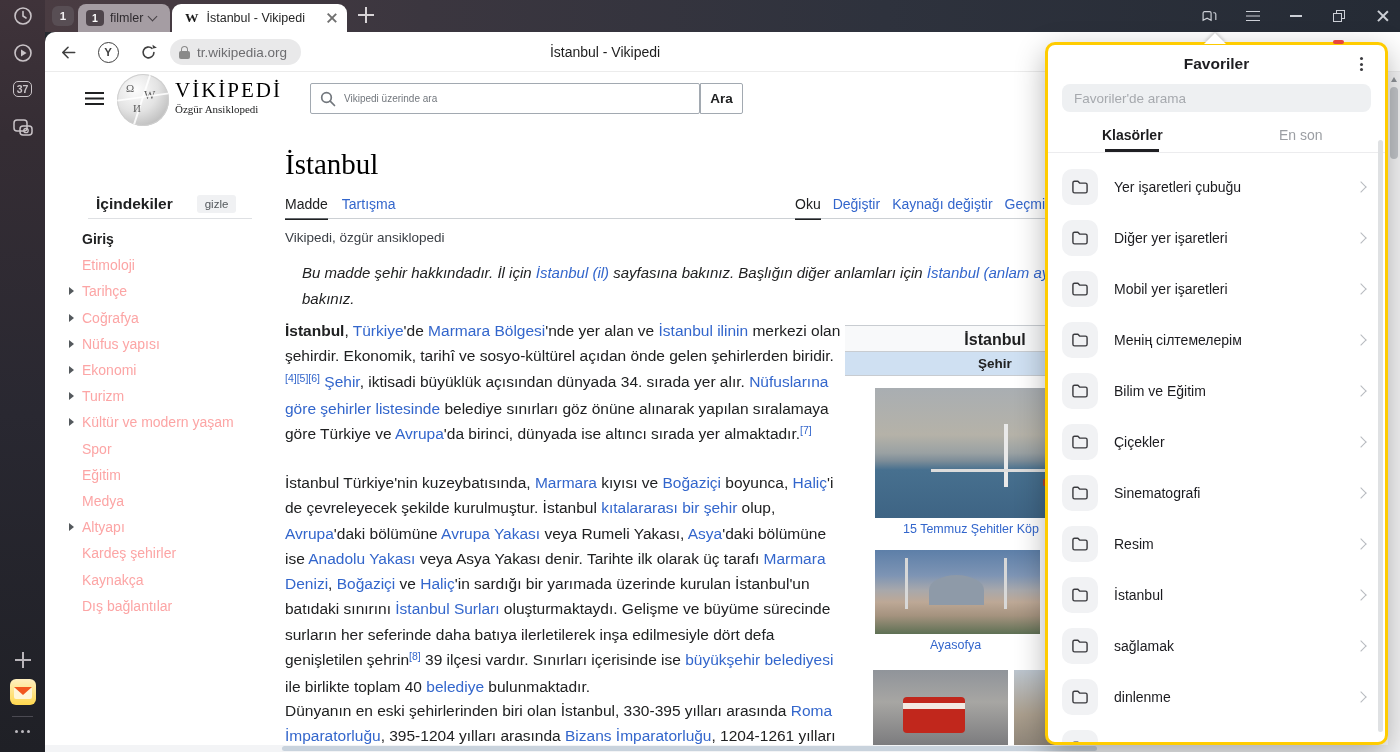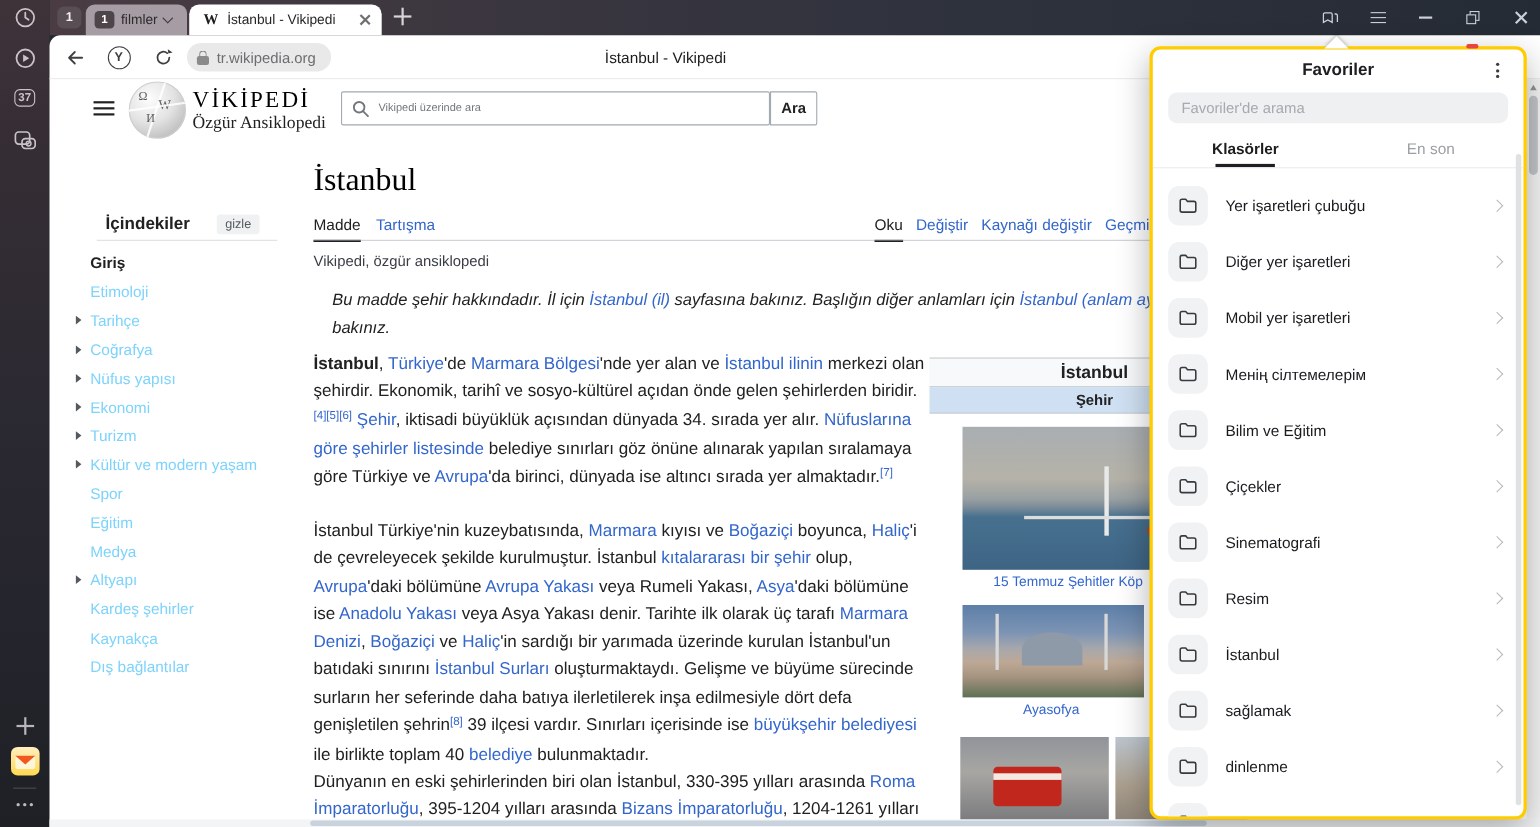--- a/index.html
+++ b/index.html
@@ -76,35 +76,35 @@
   .wiki { position:absolute; left:45px; top:72px; width:1355px; height:673px; overflow:hidden; z-index:5; font-family:"Liberation Sans",sans-serif; color:#202122;}
   .w-ham { position:absolute; left:40px; top:20px; width:19px; height:14px;}
   .w-ham span{ display:block; width:19px; height:2.2px; background:#202122; box-shadow:0 5.5px 0 #202122, 0 11px 0 #202122; margin-top:-11px; position:relative; top:11px;}
   .globe { position:absolute; left:72px; top:2px; width:52px; height:52px; border-radius:50%;
     background:radial-gradient(circle at 36% 30%, #fdfdfd 0%, #e3e3e3 45%, #c2c2c2 75%, #adadad 100%);
     box-shadow:inset 0 0 0 1px #cfcfcf; overflow:hidden;}
   .globe:before { content:""; position:absolute; left:24px; top:0; width:2px; height:100%; background:rgba(255,255,255,.85); transform:rotate(18deg);}
   .globe:after { content:""; position:absolute; left:0; top:22px; width:100%; height:2px; background:rgba(255,255,255,.85); transform:rotate(-8deg);}
   .globe b { position:absolute; font-family:"Liberation Serif",serif; color:#5c5c5c; font-weight:normal;}
   .wp-title { position:absolute; left:130px; top:6px; font-family:"Liberation Serif",serif; font-size:21px; letter-spacing:2px; color:#000;}
-  .wp-sub { position:absolute; left:130px; top:31px; font-family:"Liberation Serif",serif; font-size:16px; color:#202122;}
+  .wp-sub { position:absolute; left:130px; top:31px; font-family:"Liberation Serif",serif; font-size:11px; color:#202122;}
   .wsearch { position:absolute; left:265px; top:11px; width:390px; height:31px; border:1px solid #a2a9b1; border-radius:2px; background:#fff;}
   .wsearch svg { position:absolute; left:9px; top:7px; }
   .wsearch input { position:absolute; left:0; top:0; width:100%; height:100%; border:none; outline:none; padding-left:33px; font-size:10px; color:#202122; background:transparent; font-family:inherit;}
   .wsearch input::placeholder { color:#72777d; }
   .ara-btn { position:absolute; left:655px; top:11px; width:43px; height:31px; border:1px solid #a2a9b1; background:#fff;
     font-weight:bold; font-size:13.5px; color:#202122; display:flex; align-items:center; justify-content:center; border-radius:0 2px 2px 0;}
 
   
   .toc-head { position:absolute; left:51px; top:123px; display:flex; align-items:center; gap:24px;}
   .toc-title { font-size:15.5px; font-weight:bold; color:#202122;}
   .toc-hide { font-size:11.5px; color:#54595d; background:#f0f1f3; padding:3px 8px; border-radius:3px;}
   .toc-rule { position:absolute; left:43px; top:146px; width:164px; height:1px; background:#c8ccd1; opacity:.6;}
   .toc-list { position:absolute; left:24px; top:154px; width:185px; }
-  .toc-item { height:26.2px; display:flex; align-items:center; font-size:14px; color:#7dd3fc; cursor:pointer;}
+  .toc-item { height:26.2px; display:flex; align-items:center; font-size:14px; color:#fca5a5; cursor:pointer;}
   .toc-caret { width:0; height:0; border-left:5px solid #54595d; border-top:4.2px solid transparent; border-bottom:4.2px solid transparent; margin-right:8px;}
   .toc-item.active { color:#202122; font-weight:bold; }
 
   
   .a-title { position:absolute; left:240px; top:76px; font-family:"Liberation Serif",serif; font-size:29px; color:#000;}
   .a-tabs { position:absolute; left:240px; top:124px; display:flex; gap:14px; font-size:14px;}
   .a-views { position:absolute; left:750px; top:124px; display:flex; gap:12px; font-size:14px; white-space:nowrap;}
   .vtab { color:#3366cc; padding-bottom:6px; cursor:pointer; text-decoration:none;}
   .vtab.active { color:#202122; border-bottom:2.5px solid #202122; }
   .a-rule { position:absolute; left:240px; top:146px; width:1115px; height:1px; background:#a2a9b1; opacity:.55;}

